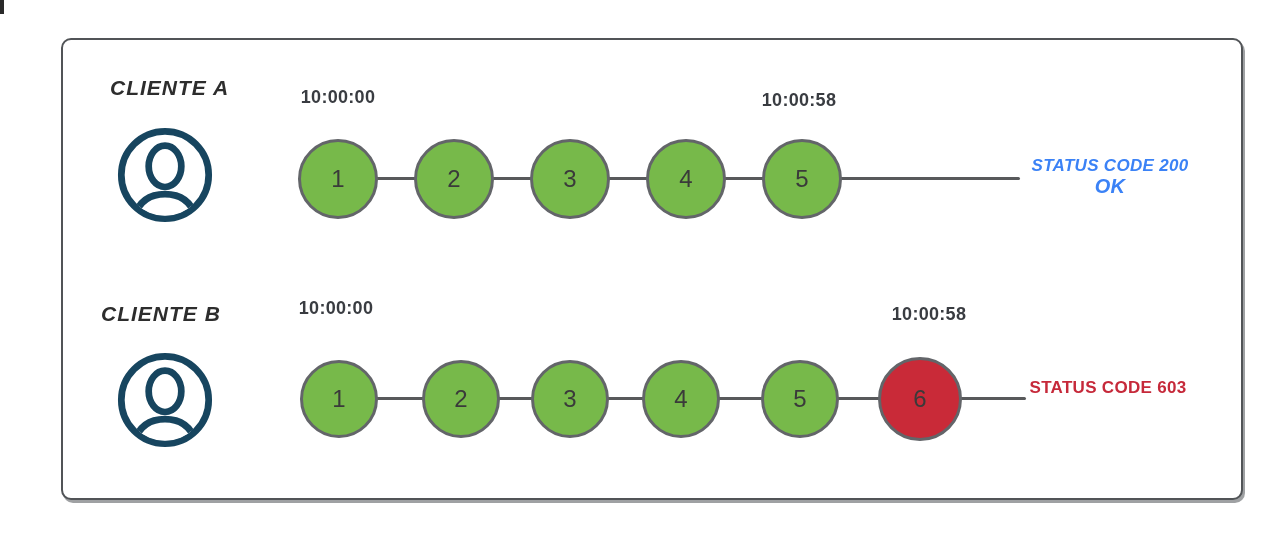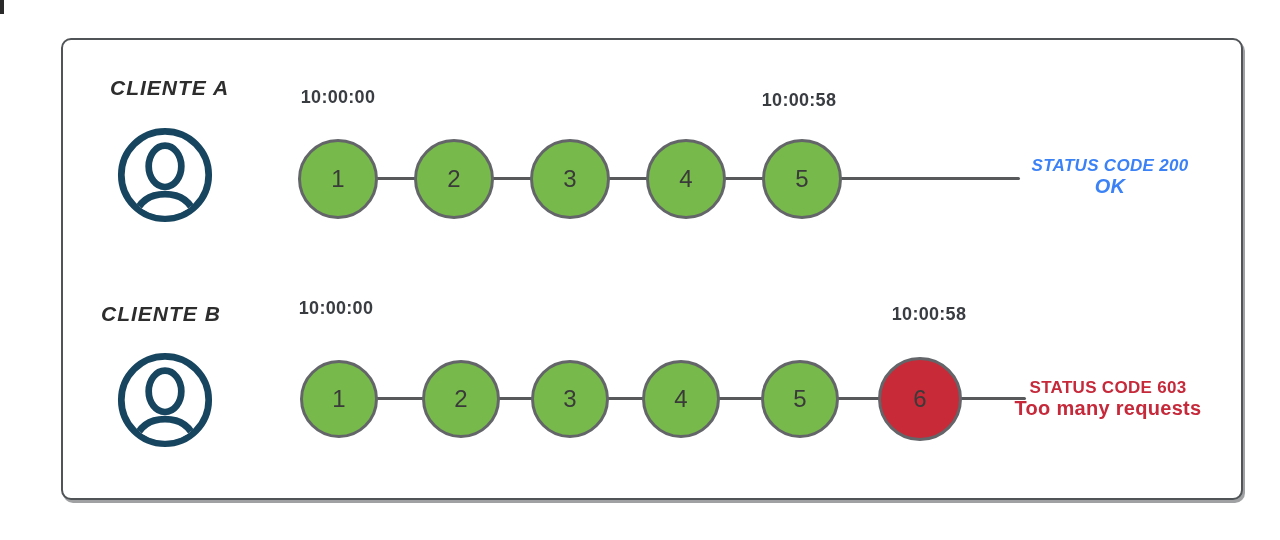--- a/index.html
+++ b/index.html
@@ -168,17 +168,16 @@
     </div>
     <div class="node success" style="left:761px; top:360px; width:78px; height:78px;">
       <span>5</span>
     </div>
     <div class="node limited" style="left:878px; top:357px; width:84px; height:84px;">
       <span>6</span>
     </div>
 
     <div class="status status-err" style="left:1008px; top:377px;">
       <div class="l1">STATUS CODE 603</div>
-      <div class="l2">Too many requests</div>
     </div>
   </div>
 
 </div>
 
 </body></html>

